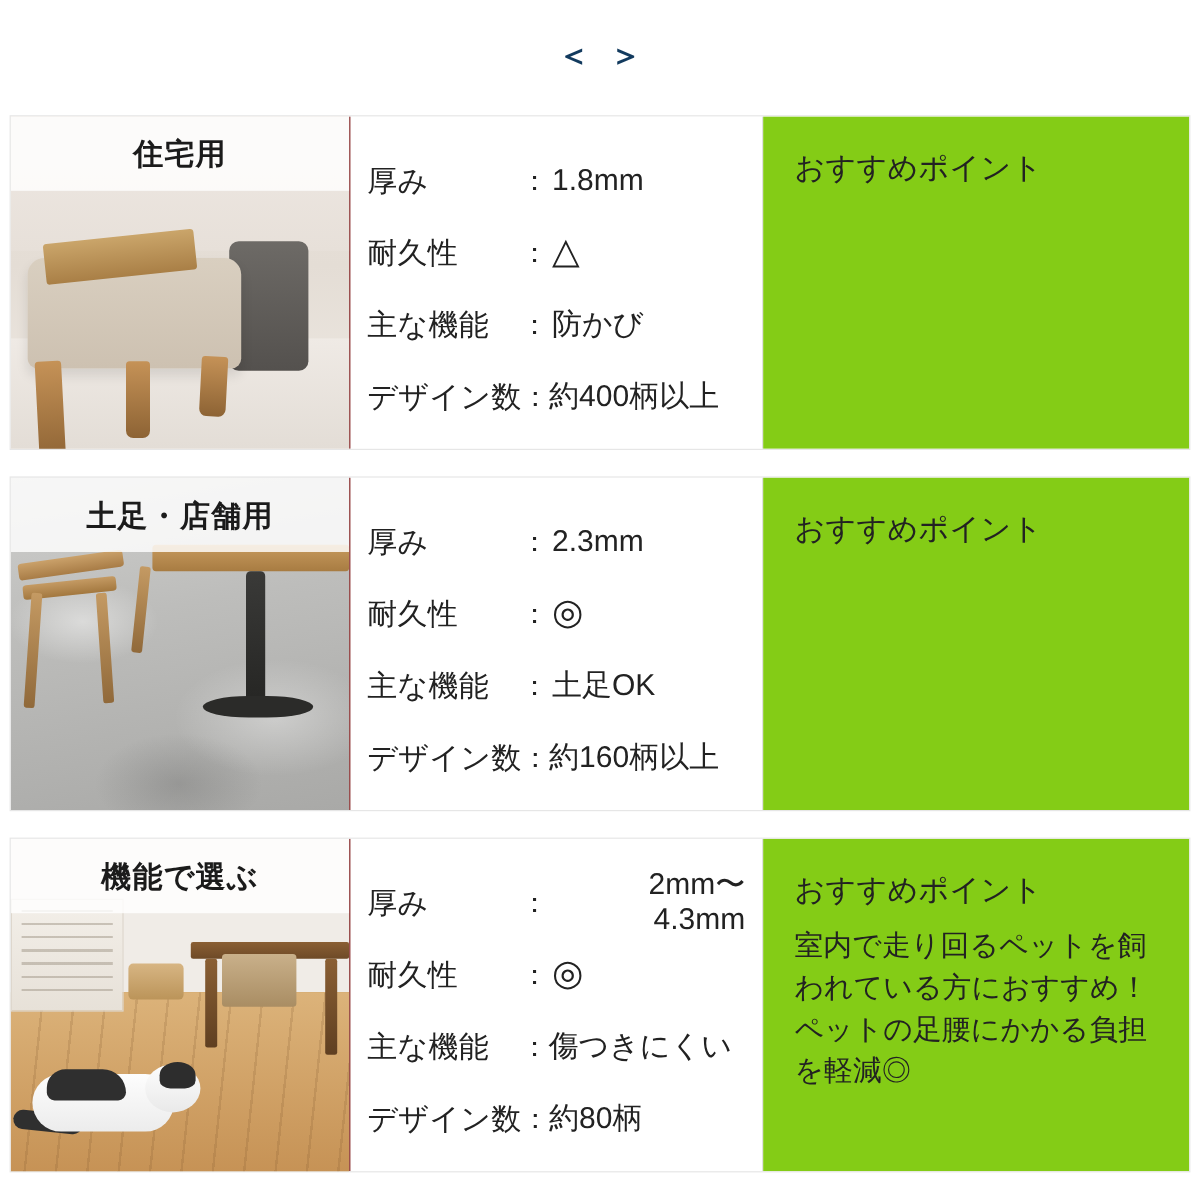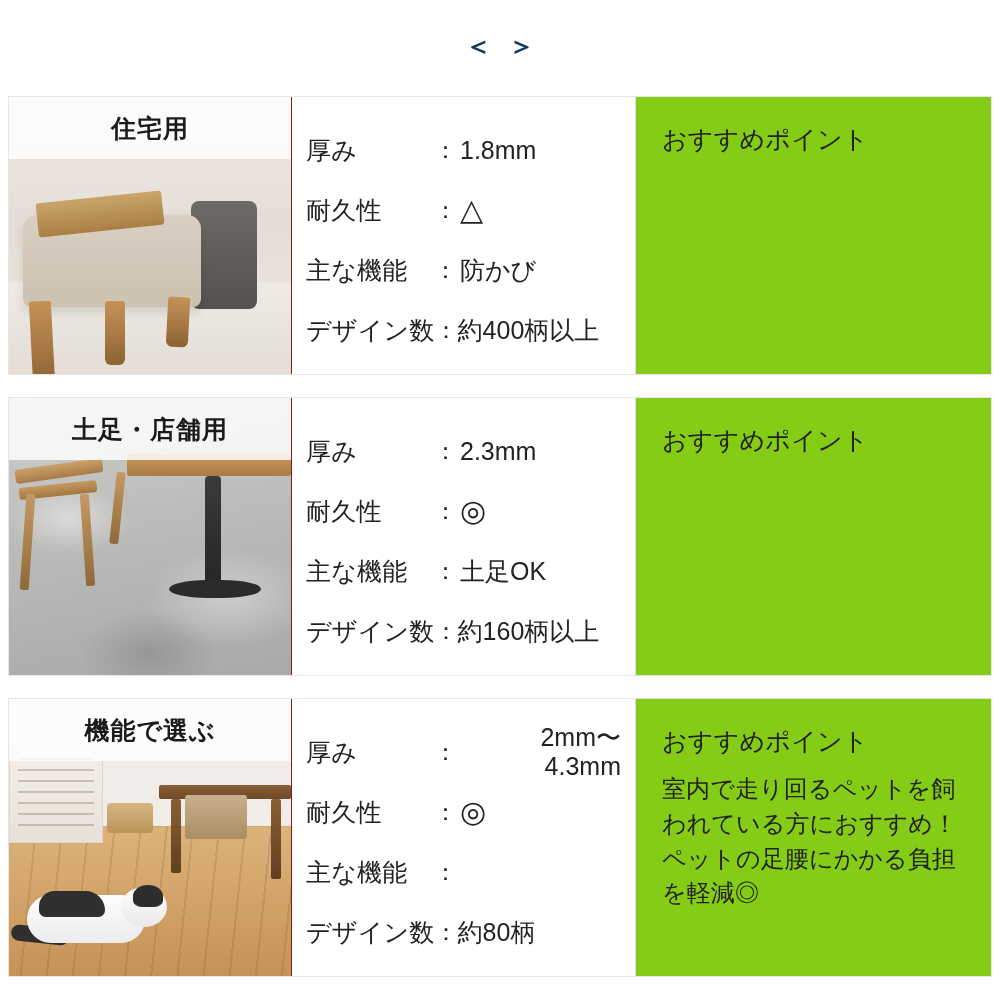--- a/index.html
+++ b/index.html
@@ -445,20 +445,21 @@
 4.3mm</div>
         </div>
         <div class="spec-row">
           <div class="spec-label">耐久性</div>
           <div class="spec-colon">：</div>
           <div class="spec-value sym">◎</div>
         </div>
         <div class="spec-row narrow">
           <div class="spec-label">主な機能</div>
           <div class="spec-colon">：</div>
+          <div class="spec-value">傷つきにくい</div>
         </div>
         <div class="spec-row narrow">
           <div class="spec-label">デザイン数</div>
           <div class="spec-colon">：</div>
           <div class="spec-value">約80柄</div>
         </div>
       </div>
 
       <div class="point-col">
         <div class="point-title">おすすめポイント</div>

